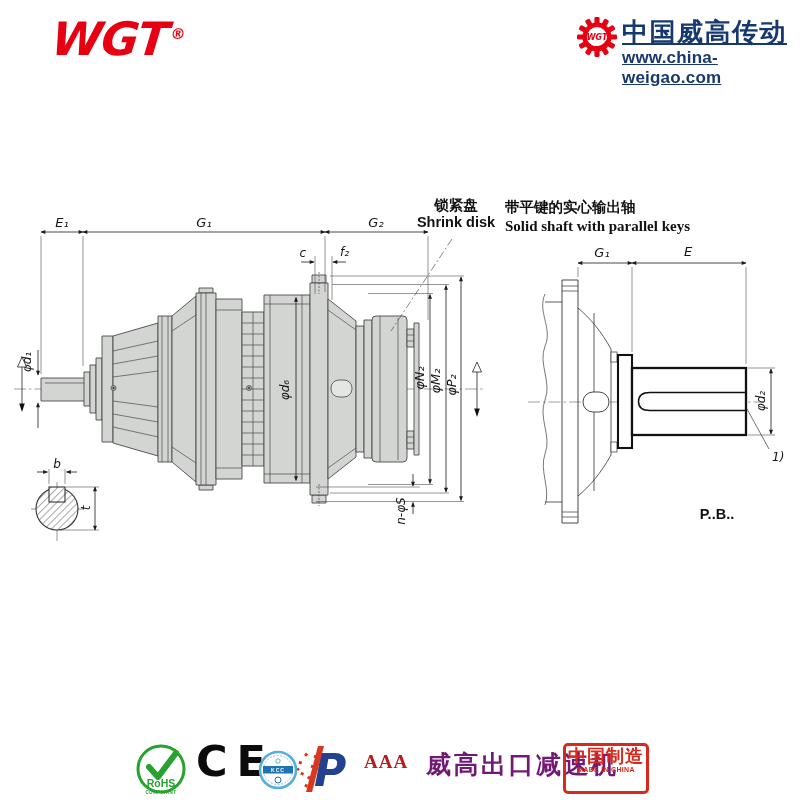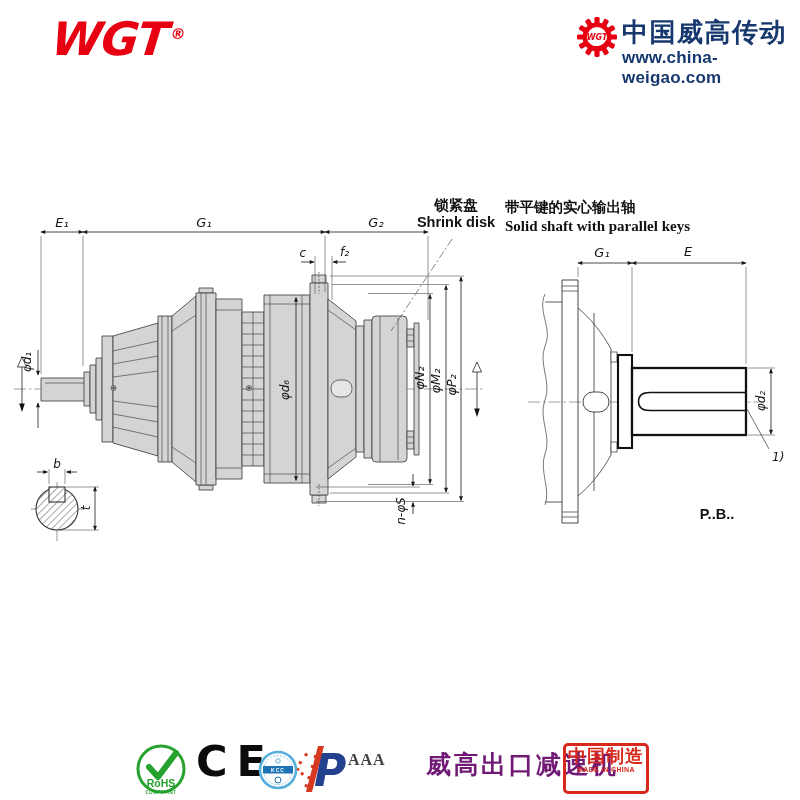--- a/index.html
+++ b/index.html
@@ -3,42 +3,42 @@
 <meta charset="utf-8">
 <style>
   html,body{margin:0;padding:0;background:#ffffff;}
   #page{position:relative;width:800px;height:800px;background:#fff;overflow:hidden;
         font-family:"Liberation Sans",sans-serif;}
   
   .wgtlogo{position:absolute;left:52px;top:16px;color:#e60012;
            font-family:"DejaVu Sans",sans-serif;font-style:italic;font-weight:900;
            font-size:46px;letter-spacing:-1px;transform:skewX(-6deg);line-height:1;}
   .wgtlogo .reg{font-size:15px;font-weight:700;vertical-align:super;font-style:normal;margin-left:2px;}
-  .brandbox{position:absolute;left:622px;top:18px;color:#17386e;}
+  .brandbox{position:absolute;left:622px;top:18px;color:#17386e;text-decoration:underline;}
   .brandbox .cn{font-size:26px;font-weight:900;letter-spacing:1.5px;line-height:1.15;}
   .brandbox .url{font-size:17px;font-weight:700;letter-spacing:0.2px;}
   .gearsvg{position:absolute;left:574px;top:13px;}
   
   svg.cv{position:absolute;left:0;top:0;}
   .b{fill:#d3d5d2;stroke:#474a47;stroke-width:0.9;stroke-linejoin:round;}
   .bl{fill:none;stroke:#474a47;stroke-width:0.7;}
   .dim{stroke:#1a1a1a;stroke-width:0.8;fill:none;}
   .ext{stroke:#4f4f4f;stroke-width:0.6;fill:none;}
   .thick{fill:#fff;stroke:#111;stroke-width:2.1;}
   .dl{font:italic 13px "DejaVu Sans",sans-serif;fill:#151515;}
   .dls{font:italic 12px "DejaVu Sans",sans-serif;fill:#151515;}
   .capc{font:700 14.5px "Liberation Sans",sans-serif;fill:#111;}
   .cape{font:700 15px "Liberation Serif",serif;fill:#111;}
   .model{font:700 14.5px "Liberation Sans",sans-serif;fill:#111;}
   .cl{stroke:#777;stroke-width:0.7;stroke-dasharray:12 3 2.5 3;fill:none;}
   
   .ce{position:absolute;left:196px;top:740px;font-family:"DejaVu Sans",sans-serif;
       font-weight:700;font-size:43px;letter-spacing:9px;color:#0b0b0b;line-height:1;}
-  .aaa{position:absolute;left:348px;top:751px;font-family:"Liberation Serif",serif;
-       font-weight:700;font-size:16px;color:#404040;letter-spacing:1px;}
+  .aaa{position:absolute;left:364px;top:751px;font-family:"Liberation Serif",serif;
+       font-weight:700;font-size:19px;color:#b91c1c;letter-spacing:1px;}
   .slogan{position:absolute;left:426px;top:748px;font-weight:900;font-size:25px;
           color:#701a75;letter-spacing:2.5px;}
   .stamp{position:absolute;left:563px;top:743px;width:80px;border:3px solid #d8291d;
          border-radius:5px;text-align:center;padding:1px 0 18px 0;color:#d8291d;}
   .stamp .cn{font-size:18px;font-weight:900;letter-spacing:1px;line-height:1.05;}
   .stamp .en{font-size:7px;font-weight:900;letter-spacing:0.3px;line-height:1;}
 </style>
 </head>
 <body>
 

